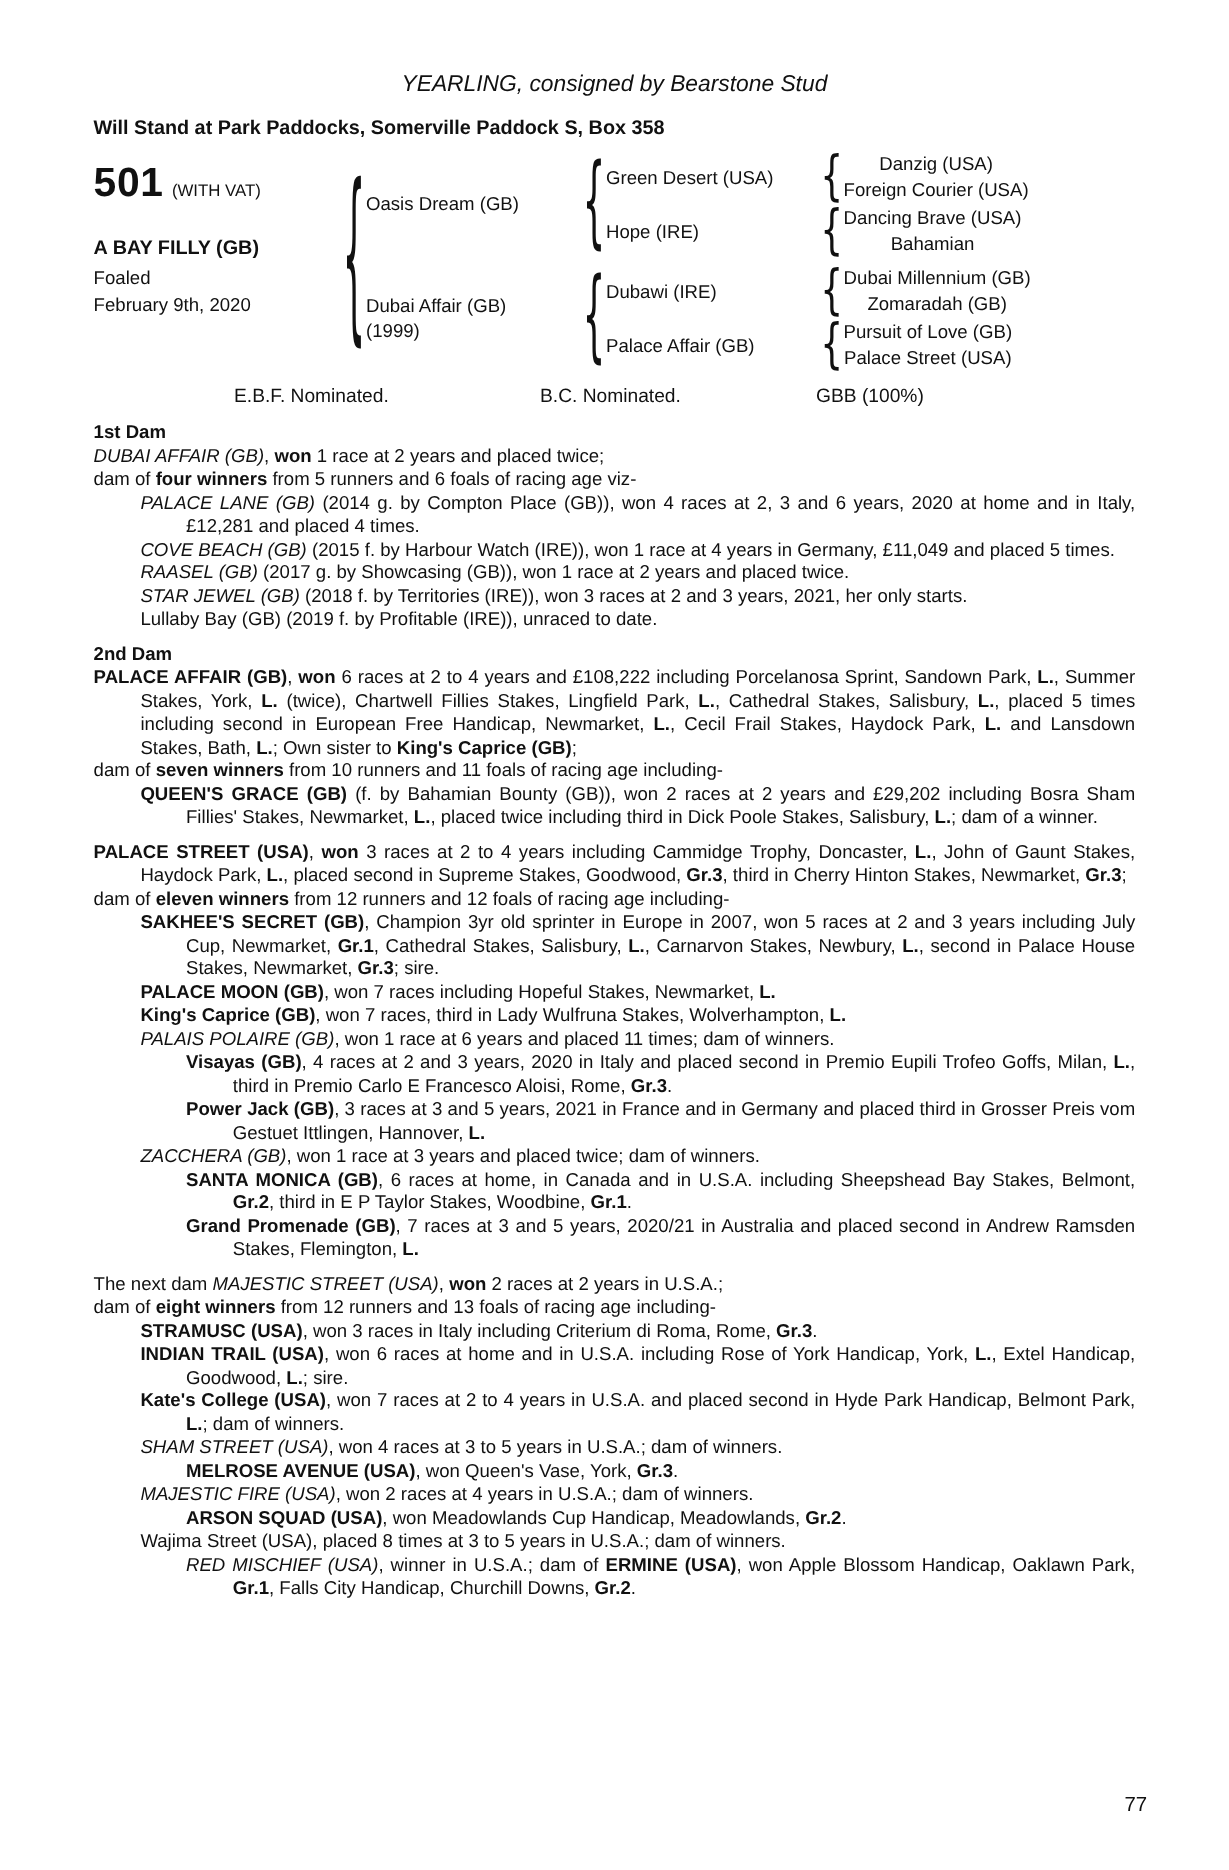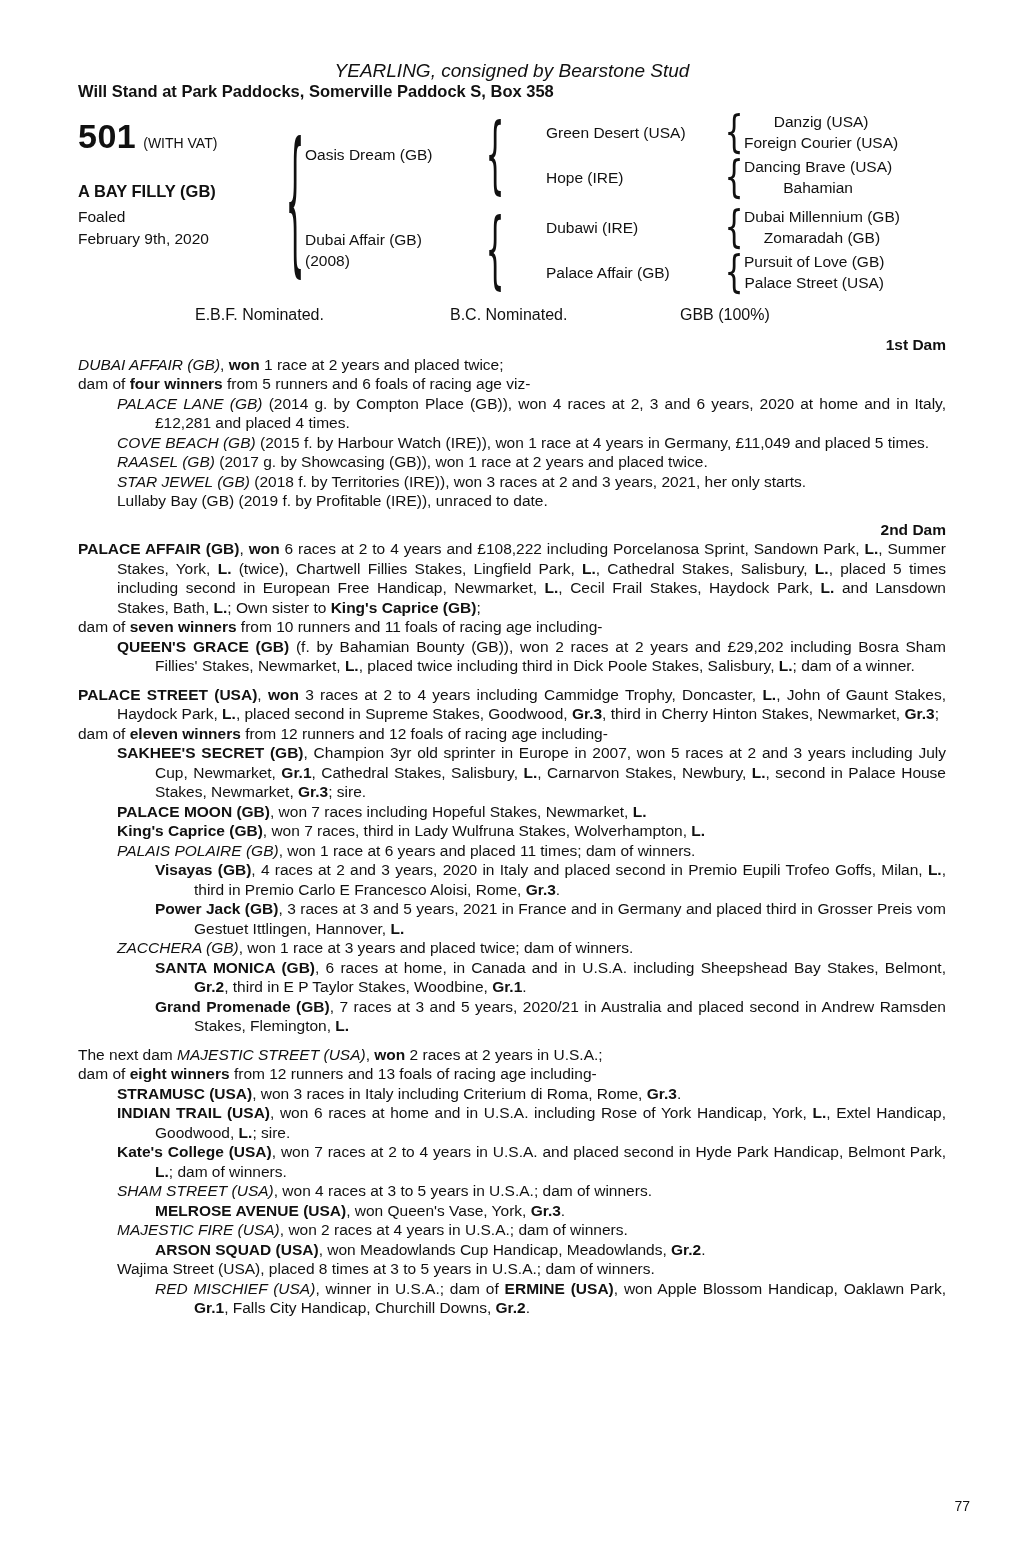--- a/index.html
+++ b/index.html
@@ -7,21 +7,21 @@
   html, body { margin: 0; padding: 0; }
   body {
     width: 1024px; height: 1558px;
     background: #ffffff; color: #111111;
     font-family: "Liberation Sans", "DejaVu Sans", sans-serif;
     position: relative; overflow: hidden;
   }
   .content { padding: 0 78px; }
 
   .title { text-align: center; font-style: italic; font-size: 19px; padding-top: 60px; }
-  .stand { font-weight: bold; font-size: 16.5px; }
+  .stand { font-weight: bold; font-size: 16.5px; margin-top: 16px; }
 
   .ped-wrap { display: flex; margin-top: 10px; }
   .lot-col { flex: 0 0 207px; width: 207px; padding-top: 6px; }
   .lot-line { display: flex; align-items: baseline; gap: 7px; text-align: center; }
   .lot-number { font-size: 34px; font-weight: bold; letter-spacing: .5px; }
   .vat { font-size: 14px; }
   .filly { font-weight: bold; font-size: 16.5px; margin-top: 26px; }
   .foaled { font-size: 15.5px; margin-top: 7px; }
   .foaled-date { font-size: 15.5px; margin-top: 4px; }
 
@@ -29,39 +29,39 @@
   .brace-cell { width: 20px; align-self: stretch; display: flex; align-items: center; justify-content: center; }
   .brace { font-family: "DejaVu Sans", sans-serif; font-size: 30px; line-height: 1; display: block; }
   .brace-main { transform: scaleY(5.2); }
   .brace-g1 { transform: scaleY(2.8); }
   .brace-g2 { transform: scaleY(1.5); }
   .gen1-col { display: flex; flex-direction: column; gap: 8px; }
   .g1row { display: flex; align-items: center; }
   .g1name { width: 180px; line-height: 21px; }
   .g2col { display: flex; flex-direction: column; gap: 3px; }
   .g2row { display: flex; align-items: center; }
-  .g2name { width: 178px; line-height: 21px; margin-left: 41px; }
+  .g2name { width: 178px; line-height: 21px; }
   .g3name { height: 21px; line-height: 21px; white-space: nowrap; text-align: center; }
 
   .noms { position: relative; height: 20px; margin-top: 13px; font-weight: normal; font-size: 16px; }
   .nom-1 { position: absolute; left: 117px; }
   .nom-2 { position: absolute; left: 372px; }
   .nom-3 { position: absolute; left: 602px; }
 
   .text { margin-top: 4px; font-size: 15.5px; line-height: 19.5px; }
   .dam-section { margin-top: 9px; }
-  .dam-heading { font-weight: bold; text-align: right; }
+  .dam-heading { font-weight: bold; }
   .para { margin: 0; text-align: justify; }
   .ind0 { padding-left: 39px; text-indent: -39px; }
   .ind1 { padding-left: 77px; text-indent: -38px; }
   .ind2 { padding-left: 116px; text-indent: -39px; }
   .b { font-weight: bold; }
   .i { font-style: italic; }
 
-  .page-number { position: absolute; right: 54px; bottom: 44px; font-size: 14px; }
+  .page-number { position: absolute; right: 68px; bottom: 44px; font-size: 17px; }
 </style>
 </head>
 <body>
 
 <div class="content">
 
   <div class="title">YEARLING, consigned by Bearstone Stud</div>
 
   <div class="stand">Will Stand at Park Paddocks, Somerville Paddock S, Box 358</div>
 
@@ -106,21 +106,21 @@
                 <div class="g3col">
                   <div class="g3name">Dancing Brave (USA)</div>
                   <div class="g3name">Bahamian</div>
                 </div>
               </div>
             </div>
           </div>
           <div class="g1row">
             <div class="g1name">
               <div>Dubai Affair (GB)</div>
-              <div>(2008)</div>
+              <div>(1999)</div>
             </div>
             <div class="brace-cell">
               <span class="brace brace-g1">{</span>
             </div>
             <div class="g2col">
               <div class="g2row">
                 <div class="g2name">Dubawi (IRE)</div>
                 <div class="brace-cell">
                   <span class="brace brace-g2">{</span>
                 </div>

